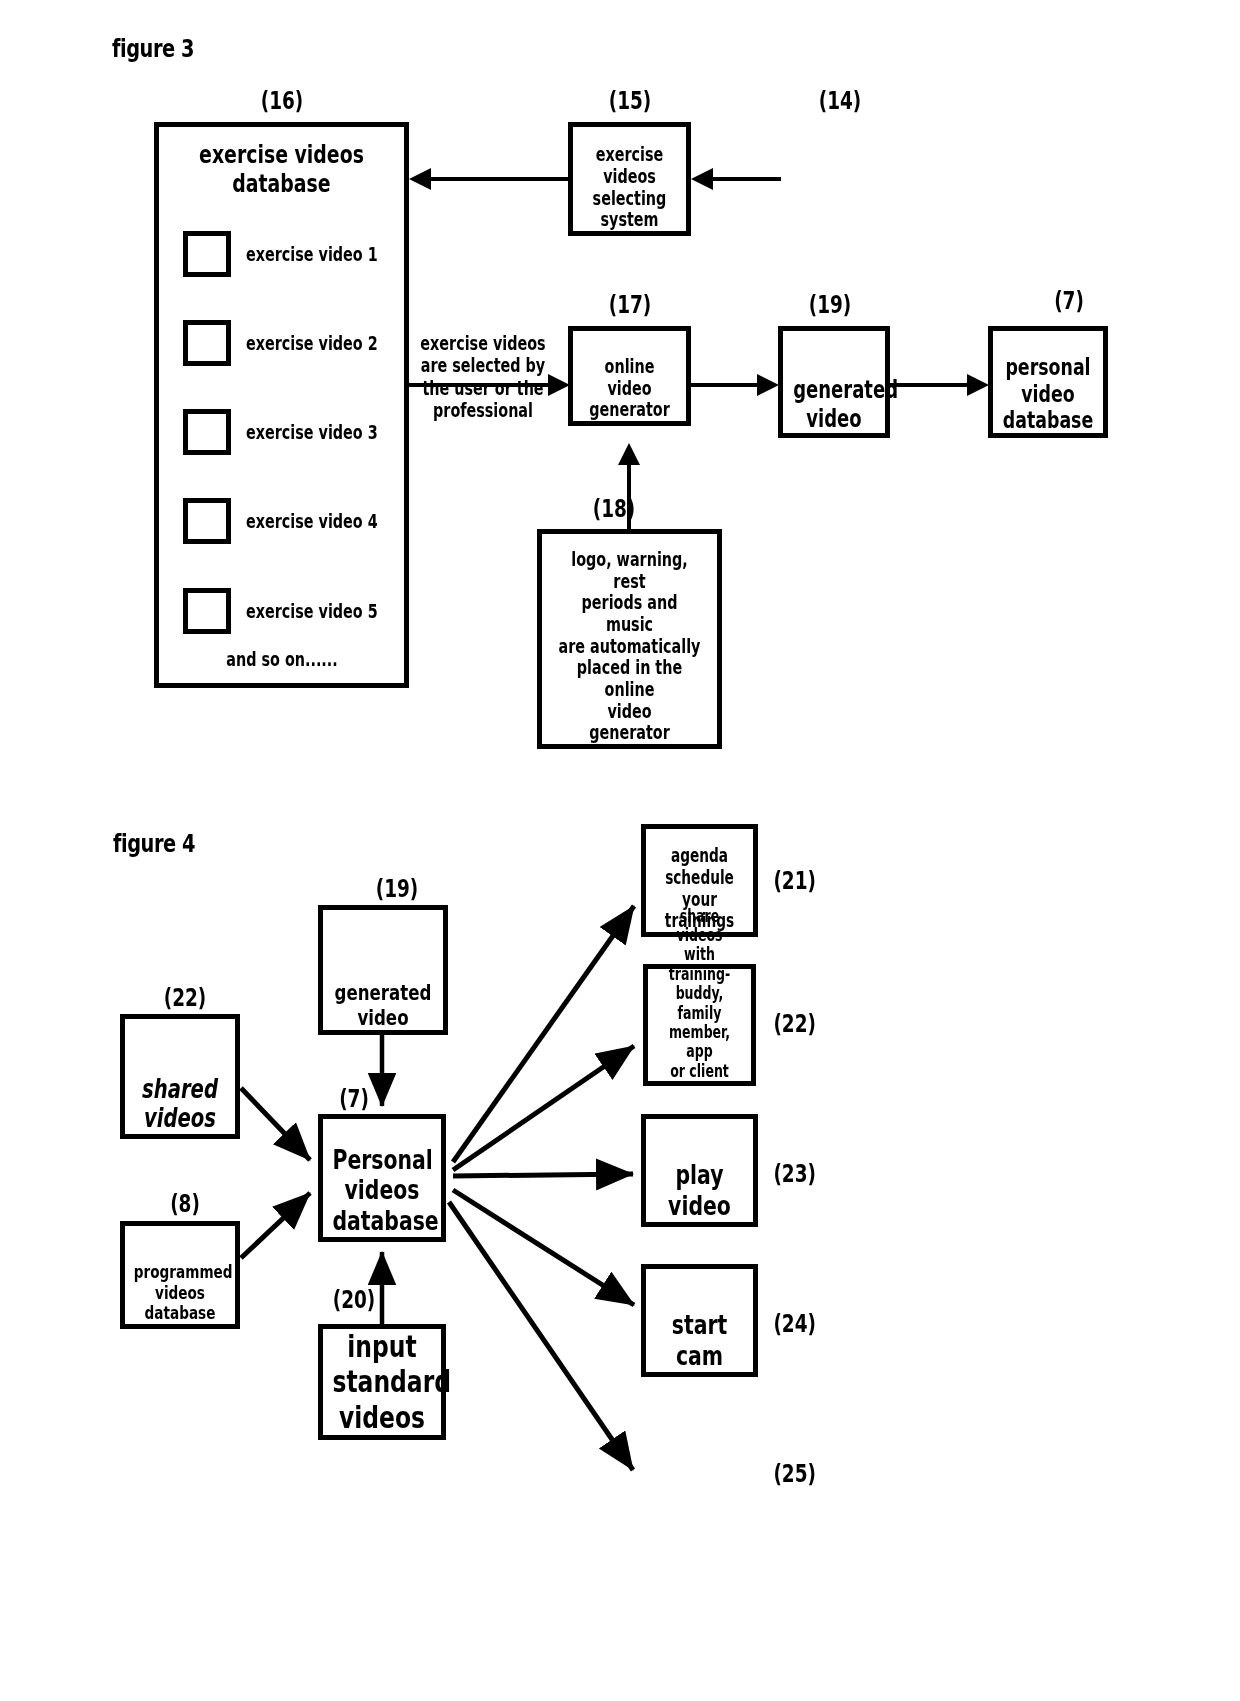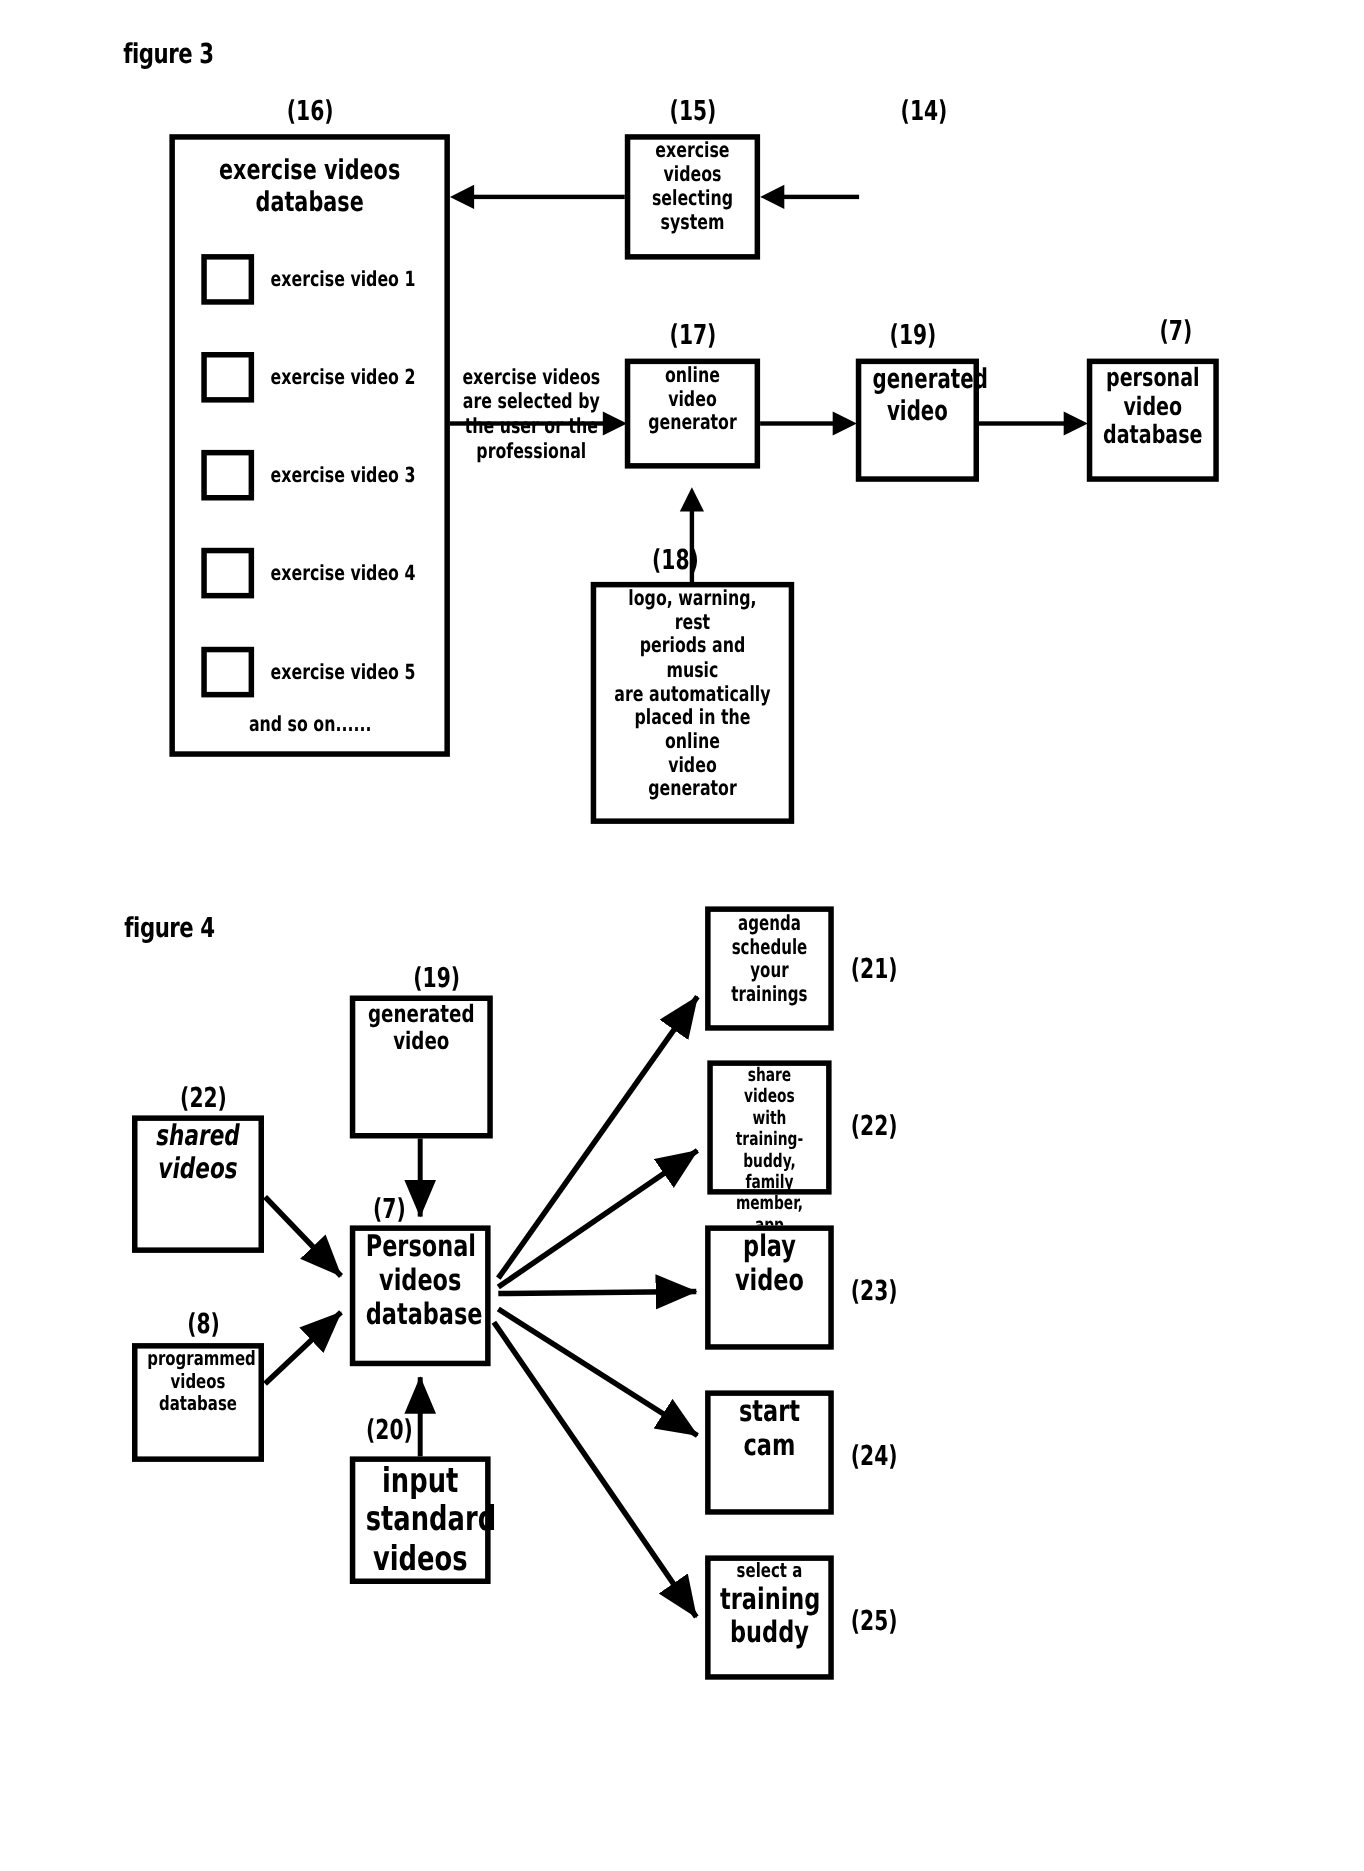--- a/index.html
+++ b/index.html
@@ -42,21 +42,21 @@
     transform: scaleX(0.82);
   }
   .box {
     position: absolute;
     border: 5px solid #000;
     background: #fff;
     box-sizing: border-box;
     display: flex;
     flex-direction: column;
     align-items: center;
-    justify-content: flex-start;
+    justify-content: flex-end;
     text-align: center;
     font-weight: bold;
     line-height: 1.14;
     overflow: visible;
   }
   .box .txt {
     display: block;
     width: 100%;
     white-space: pre-line;
     transform: scaleX(0.84);
@@ -270,25 +270,20 @@
 video</span>
   </div>
   <div class="ref" style="left:756px; top:1159px; width:60px; text-align:left;">(23)</div>
 
   <div class="box" style="left:629px; top:1264px; width:117px; height:113px; font-size:27px;">
     <span class="txt">start
 cam</span>
   </div>
   <div class="ref" style="left:756px; top:1309px; width:60px; text-align:left;">(24)</div>
 
-  <div class="box" style="left:629px; top:1414px; width:117px; height:113px;">
-    <span class="txt" style="font-size:18px;">select a</span>
-    <span class="txt" style="font-size:27px;">training
-buddy</span>
-  </div>
   <div class="ref" style="left:756px; top:1459px; width:60px; text-align:left;">(25)</div>
 
   <svg class="overlay" viewBox="0 0 1240 1701">
     <defs>
       <marker id="ah" markerWidth="9" markerHeight="9" refX="7.4" refY="3.2" orient="auto" markerUnits="strokeWidth">
         <path d="M0,0 L7.6,3.2 L0,6.4 z" fill="#000"></path>
       </marker>
     </defs>
 
     <line x1="370" y1="1035" x2="370" y2="1106" stroke="#000" stroke-width="4.5" marker-end="url(#ah)"></line>

